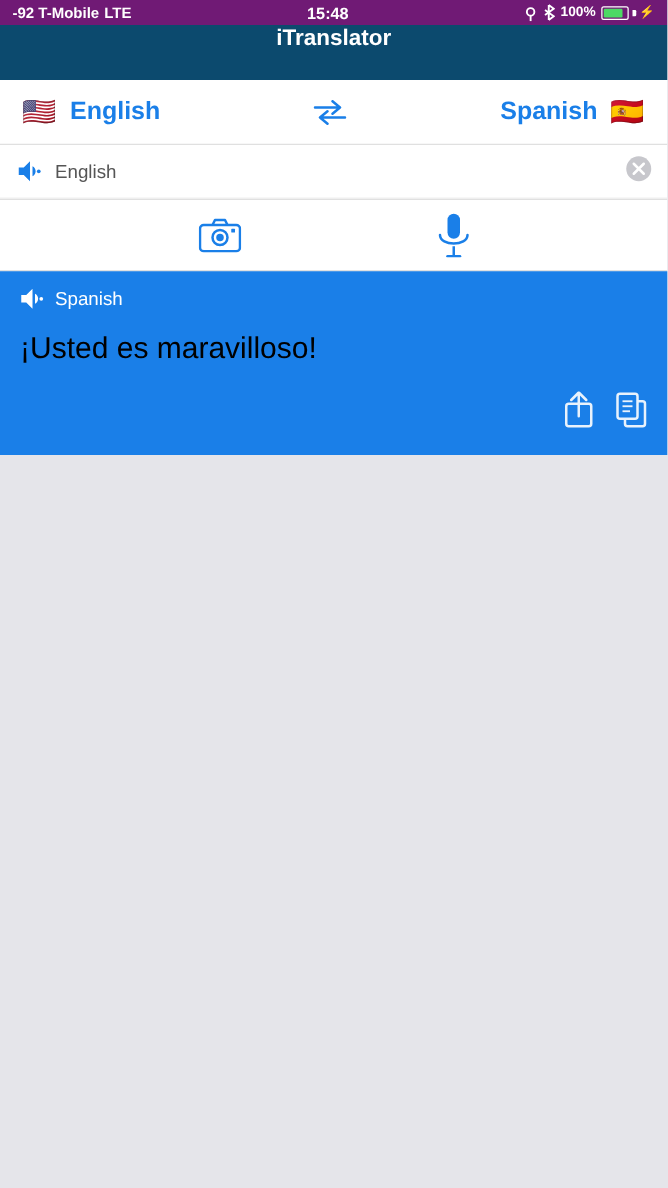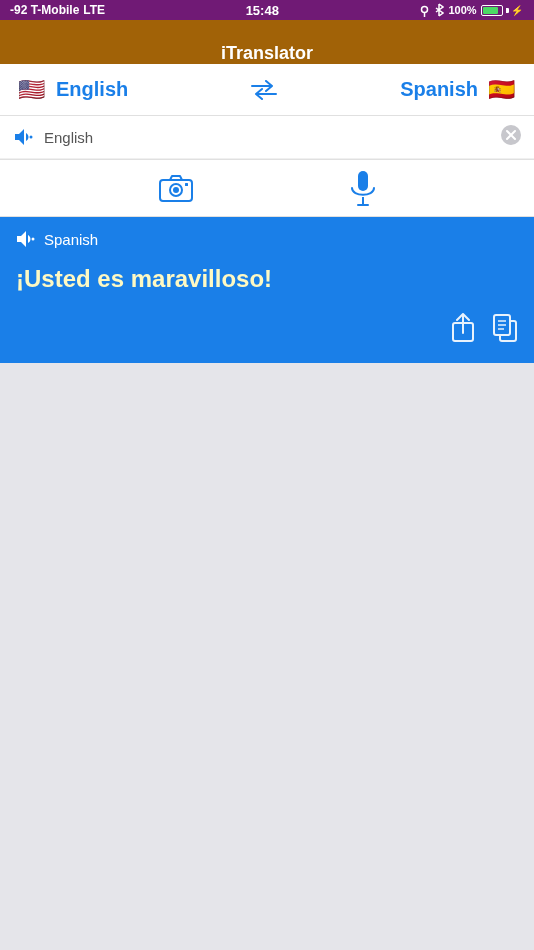--- a/index.html
+++ b/index.html
@@ -51,24 +51,24 @@
     .battery-tip {
       width: 3px;
       height: 5px;
       background: white;
       border-radius: 0 1px 1px 0;
       margin-left: 1px;
     }
 
     
     .nav-bar {
-      background: #a16207;
+      background: #0c4a6e;
       height: 44px;
       display: flex;
-      align-items: flex-end;
+      align-items: flex-start;
       justify-content: center;
     }
     .nav-title {
       color: white;
       font-size: 18px;
       font-weight: 600;
     }
 
     
     .lang-selector {
@@ -191,22 +191,22 @@
       color: white;
       font-size: 15px;
     }
     .output-speaker-icon {
       width: 24px;
       height: 24px;
     }
     .output-text {
       padding: 4px 16px 20px 16px;
       font-size: 24px;
-      font-weight: 700;
-      color: #fef9c3;
+      font-weight: 400;
+      color: #000000;
     }
     .output-actions {
       display: flex;
       justify-content: flex-end;
       padding: 0 16px 14px 16px;
       gap: 16px;
     }
     .output-action-btn {
       color: white;
       font-size: 24px;

